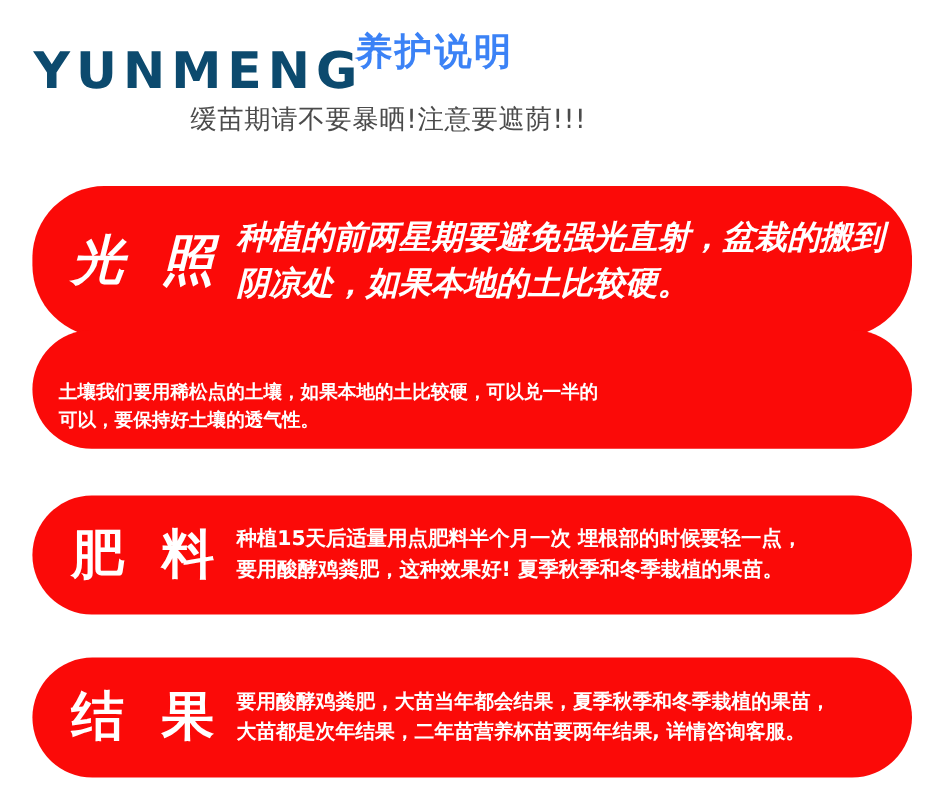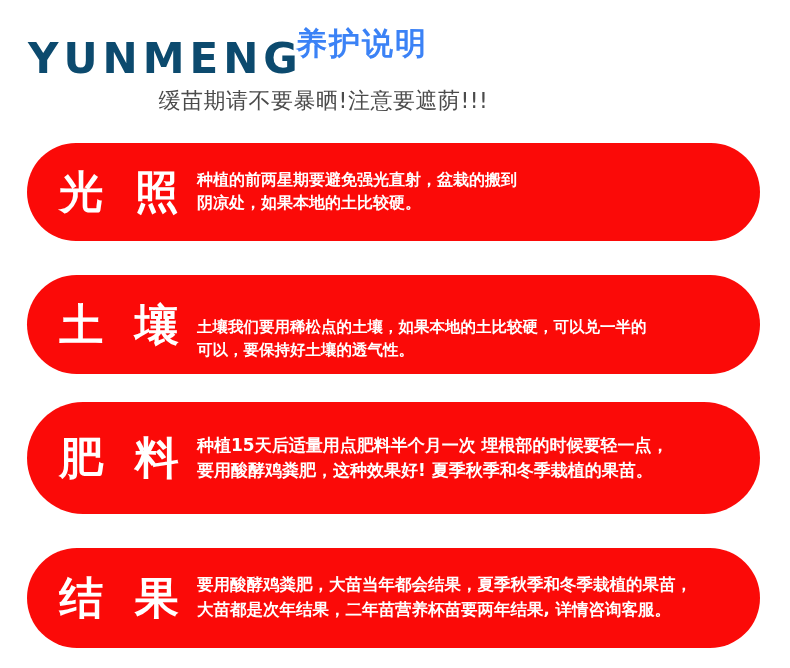--- a/index.html
+++ b/index.html
@@ -118,27 +118,27 @@
     color: #ffffff;
     line-height: 1.38;
     padding-right: 4px;
   }
 
   .pill-body p {
     margin: 0;
   }
 
   
-  .pill-1 { top: 13px;  height: 98px; }
-  .pill-1 .pill-body { font-size: 16px; font-weight: bold; line-height: 1.42; }
+  .pill-1 { top: 25px;  height: 126px; font-style: italic; }
+  .pill-1 .pill-body { font-size: 27px; font-weight: bold; line-height: 1.42; }
 
   .pill-2 { top: 145px; height: 99px; }
   .pill-2 .pill-body { font-size: 15.5px; font-weight: bold; line-height: 1.48; margin-top: 28px; }
 
-  .pill-3 { top: 272px; height: 112px; }
+  .pill-3 { top: 283px; height: 99px; }
   .pill-3 .pill-body { font-size: 17px; font-weight: bold; line-height: 1.5; }
 
   .pill-4 { top: 418px; height: 100px; }
   .pill-4 .pill-body { font-size: 16.5px; font-weight: bold; line-height: 1.5; }
 </style>
 </head>
 <body>
 
 <div class="page">
 
@@ -154,21 +154,20 @@
 
     <div class="pill pill-1">
       <div class="pill-label">光 照</div>
       <div class="pill-body">
         <p>种植的前两星期要避免强光直射，盆栽的搬到</p>
         <p>阴凉处，如果本地的土比较硬。</p>
       </div>
     </div>
 
     <div class="pill pill-2">
-      <div class="pill-label">土 壤</div>
       <div class="pill-body">
         <p>土壤我们要用稀松点的土壤，如果本地的土比较硬，可以兑一半的</p>
         <p>可以，要保持好土壤的透气性。</p>
       </div>
     </div>
 
     <div class="pill pill-3">
       <div class="pill-label">肥 料</div>
       <div class="pill-body">
         <p>种植15天后适量用点肥料半个月一次 埋根部的时候要轻一点，</p>

